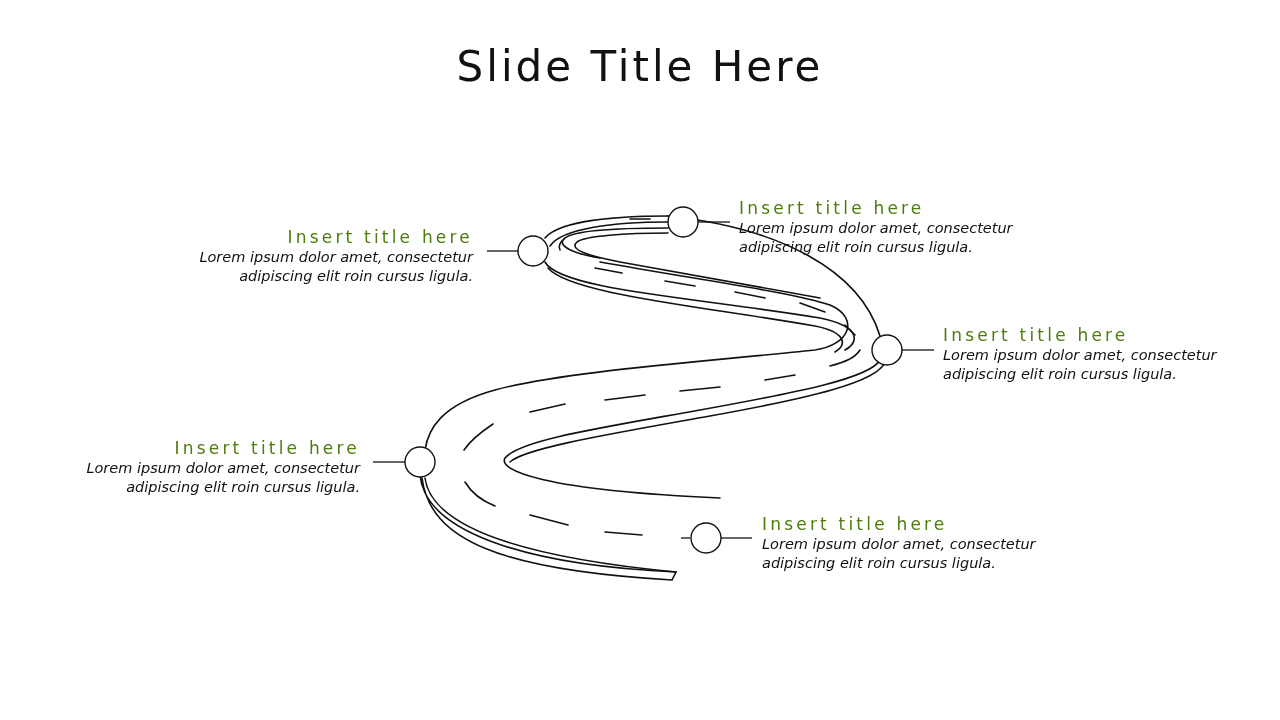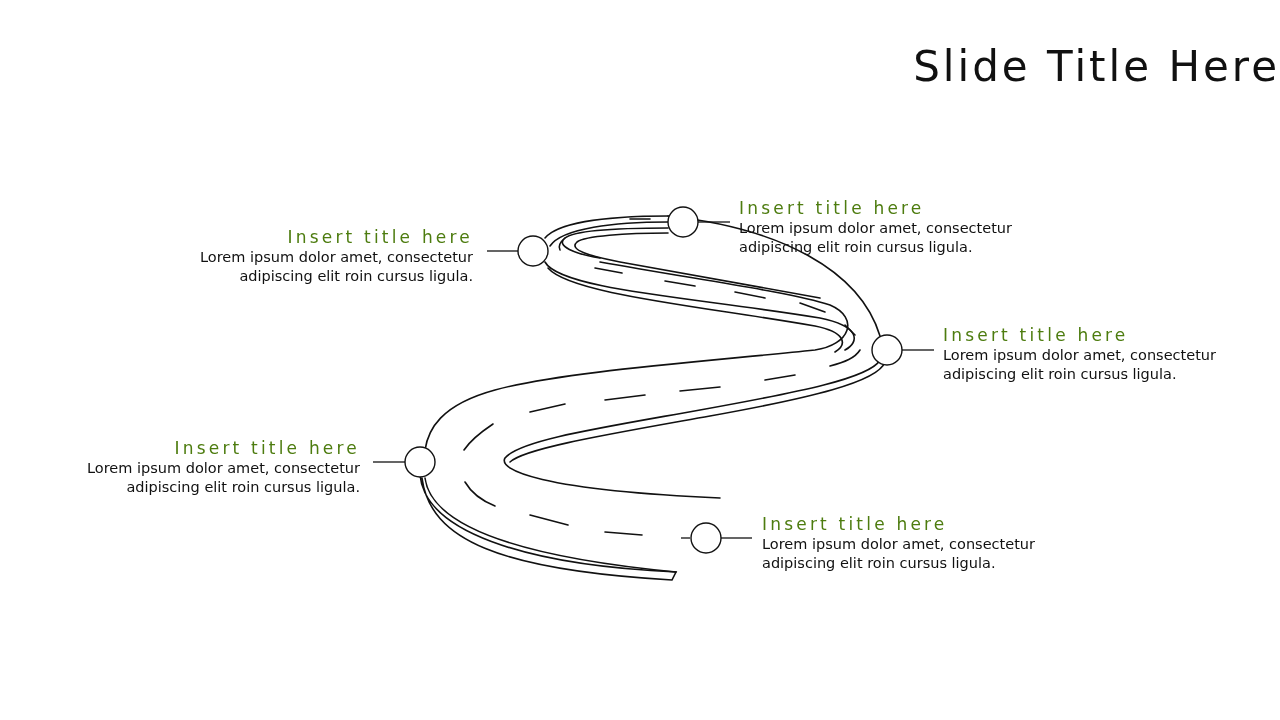--- a/index.html
+++ b/index.html
@@ -1,21 +1,21 @@
 <!DOCTYPE html>
 <html><head>
   <meta charset="utf-8">
   <style>
     html, body { margin: 0; padding: 0; background: #ffffff; }
     body { width: 1280px; height: 720px; position: relative; overflow: hidden; font-family: "Liberation Sans", sans-serif; color: #111; }
-    .slide-title { position: absolute; left: 0; right: 0; top: 42px; text-align: right; font-family: "DejaVu Sans", sans-serif; font-size: 42px; letter-spacing: 3px; color: #111; font-weight: normal; }
+    .slide-title { position: absolute; left: 0; right: 0; top: 42px; text-align: center; font-family: "DejaVu Sans", sans-serif; font-size: 42px; letter-spacing: 3px; color: #111; font-weight: normal; }
     svg.road { position: absolute; left: 0; top: 0; width: 1280px; height: 720px; }
     .callout { position: absolute; }
     .callout .ctitle { font-family: "DejaVu Sans", sans-serif; font-size: 17px; letter-spacing: 3.2px; color: #4d7c0f; line-height: 22px; white-space: nowrap; }
-    .callout .cbody { font-family: "DejaVu Sans", sans-serif; font-size: 14.5px; color: #111; line-height: 19px; white-space: nowrap; }
+    .callout .cbody { font-family: "DejaVu Sans", sans-serif; font-size: 14.5px; color: #111; line-height: 19px; white-space: nowrap; font-style: italic; }
     .callout.right-align { text-align: right; }
     .callout.left-align { text-align: left; }
   </style>
 </head>
 <body>
 
 <div class="slide-title">Slide Title Here</div>
 
 <svg class="road" viewBox="0 0 1280 720" xmlns="http://www.w3.org/2000/svg">
   <g fill="none" stroke="#111" stroke-width="1.6" stroke-linecap="round">

